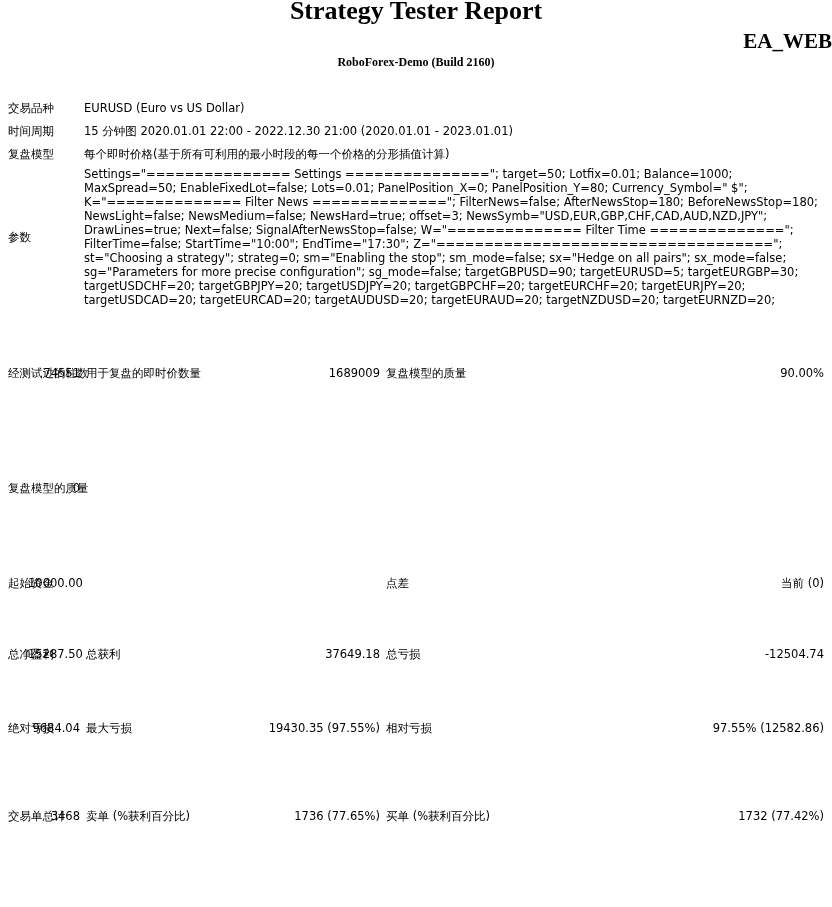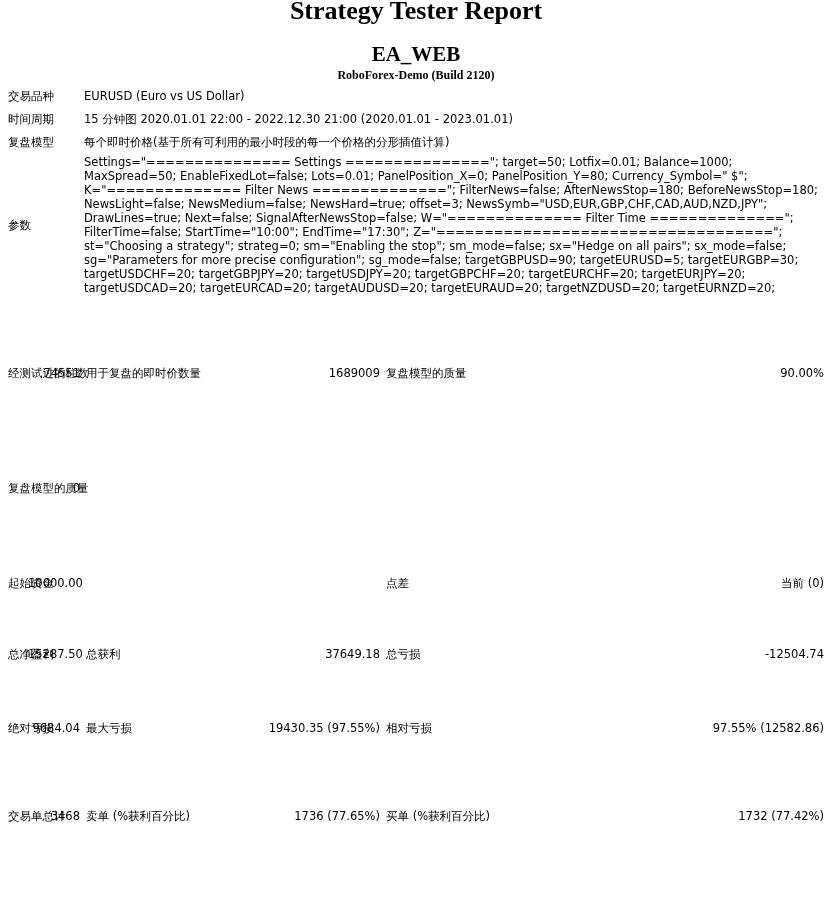--- a/index.html
+++ b/index.html
@@ -4,37 +4,37 @@
 <style>
   html, body { margin: 0; padding: 0; background: #ffffff; }
   body {
     width: 832px; height: 907px; overflow: hidden;
     font-family: "DejaVu Sans", "Liberation Sans", sans-serif;
     font-size: 12px; color: #000;
     position: relative;
   }
   .header { text-align: center; font-family: "Liberation Serif", "DejaVu Serif", serif; font-weight: bold; }
   .h1 { font-size: 26px; line-height: 26px; margin-top: -2px; }
-  .h2 { font-size: 21px; line-height: 24px; margin-top: 18px; }
+  .h2 { font-size: 21px; line-height: 24px; margin-top: 5px; text-align: right; }
   .h3 { font-size: 12px; line-height: 14px; margin-top: 2px; }
 
-  table.report { border-collapse: collapse; position: absolute; left: 5px; top: 84px; width: 822px; table-layout: fixed; font-size: 11.5px; }
+  table.report { border-collapse: collapse; position: absolute; left: 5px; top: 96px; width: 822px; table-layout: fixed; font-size: 11.5px; }
   table.report td { padding: 2px 3px; vertical-align: middle; white-space: nowrap; line-height: 14px; }
   td.span-val { white-space: normal !important; }
   .params { white-space: normal; word-break: break-word; line-height: 14px; font-size: 11.5px; }
   td.vlbl { width: 14px; white-space: normal; word-break: break-all; line-height: 16px; }
   td.num { text-align: right; margin-left: 12px; }
 </style>
 </head>
 <body>
 
 <div class="header">
   <div class="h1">Strategy Tester Report</div>
   <div class="h2">EA_WEB</div>
-  <div class="h3">RoboForex-Demo (Build 2120)</div>
+  <div class="h3">RoboForex-Demo (Build 2160)</div>
 </div>
 
 <table class="report">
   <colgroup>
     <col style="width:76px">
       <col style="width:0px">
       <col style="width:370px">
       <col style="width:0px">
       <col style="width:376px">
   </colgroup>

